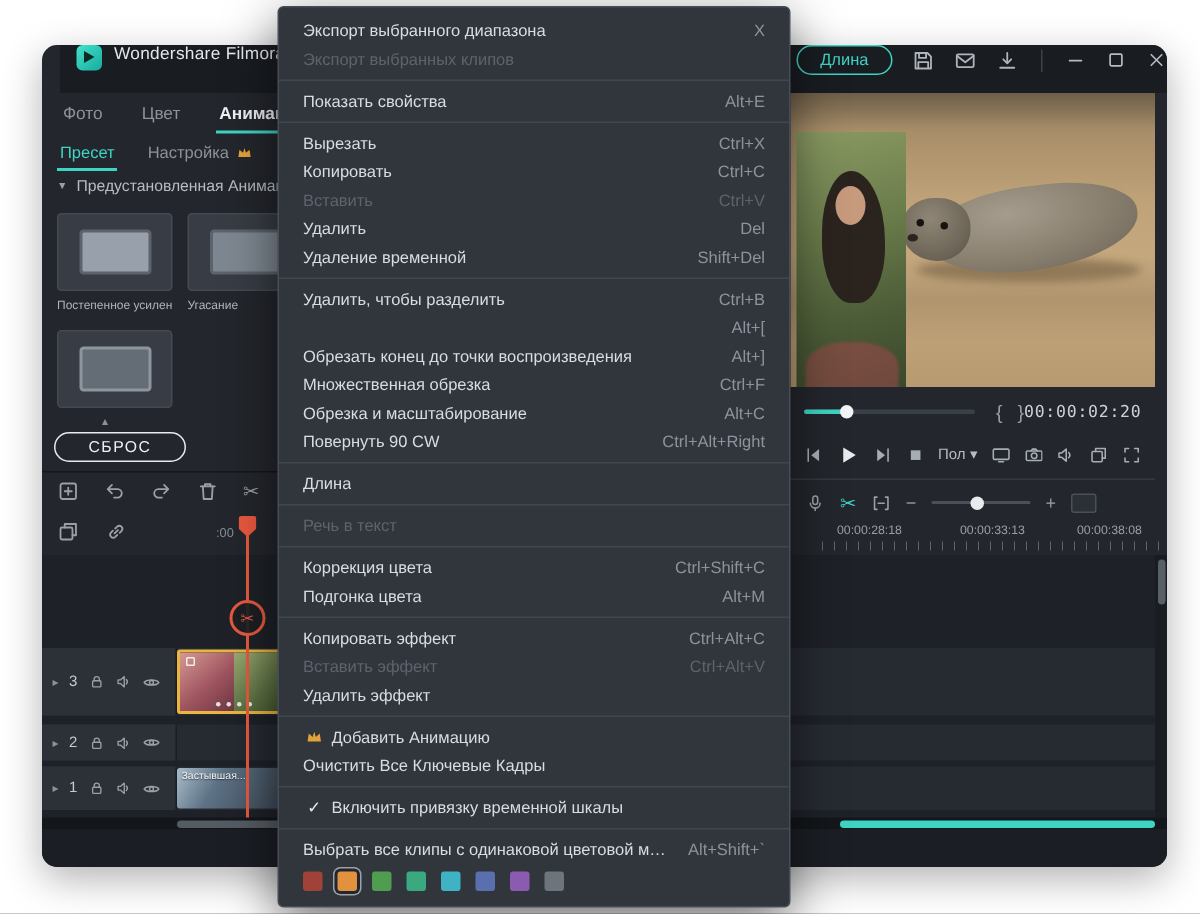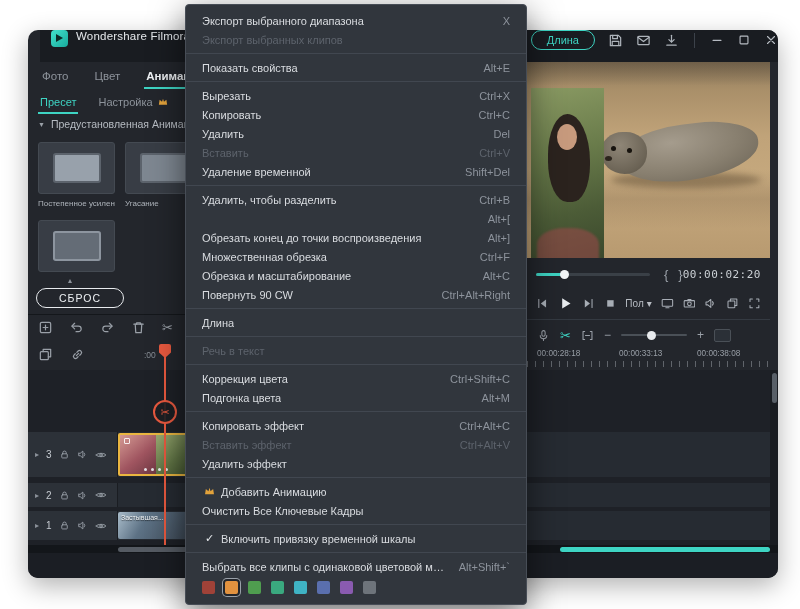--- a/index.html
+++ b/index.html
@@ -147,21 +147,21 @@
   #pv-divider{position:absolute;left:499px;top:289px;width:243px;height:1px;background:#343a42}
 
   
   #rt-row{position:absolute;left:499px;top:292px;width:243px;height:26px;display:flex;
     align-items:center;gap:10px;padding:0 10px;color:#9aa0a8}
   .teal{color:#3ed4c3}
   #ztrack{position:relative;flex:1;height:2px;background:#4a5057;border-radius:2px;cursor:pointer;max-width:66px}
   #zknob{position:absolute;left:26px;top:-3.5px;width:9px;height:9px;border-radius:50%;background:#e8ebee}
   .zchar{font-size:12px;cursor:pointer;line-height:12px}
   #fit-btn{width:17px;height:13px;background:#2b3037;border:1px solid #4a5057;border-radius:2px;cursor:pointer}
-  #ruler-r{position:absolute;left:499px;top:318px;width:243px;height:22px}
+  #ruler-r{position:absolute;left:520px;top:318px;width:243px;height:22px}
   .rlabel{position:absolute;top:1px;font-size:8.2px;color:#999fa7;white-space:nowrap}
   #rl0{left:10px} #rl1{left:92px} #rl2{left:170px}
   #rticks{position:absolute;left:0;top:13px;width:243px;height:6px;opacity:.45;
     background:repeating-linear-gradient(90deg,#aab0b7 0 1px,transparent 1px 8px)}
 
   
   #ctx{position:absolute;left:185px;top:4px;width:342px;background:#31363d;border:1px solid #474d56;
     border-radius:4px;box-shadow:0 10px 34px rgba(0,0,0,.55);z-index:100;padding:6px 0;color:#d9dce0}
   .mi{height:19px;display:flex;align-items:center;padding:0 16px;font-size:11px;cursor:pointer}
   .ml{white-space:nowrap;overflow:hidden;text-overflow:ellipsis;margin-right:12px}
@@ -549,27 +549,27 @@
     </div>
   <div class="msep"></div>
   <div class="mi">
       <span class="ml">Вырезать</span>
       <span class="ms">Ctrl+X</span>
     </div>
   <div class="mi">
       <span class="ml">Копировать</span>
       <span class="ms">Ctrl+C</span>
     </div>
-  <div class="mi">
-      <span class="ml">Удалить</span>
-      <span class="ms">Del</span>
-    </div>
   <div class="mi dis">
       <span class="ml">Вставить</span>
       <span class="ms">Ctrl+V</span>
+    </div>
+  <div class="mi">
+      <span class="ml">Удалить</span>
+      <span class="ms">Del</span>
     </div>
   <div class="mi">
       <span class="ml">Удаление временной</span>
       <span class="ms">Shift+Del</span>
     </div>
   <div class="msep"></div>
   <div class="mi">
       <span class="ml">Удалить, чтобы разделить</span>
       <span class="ms">Ctrl+B</span>
     </div>

